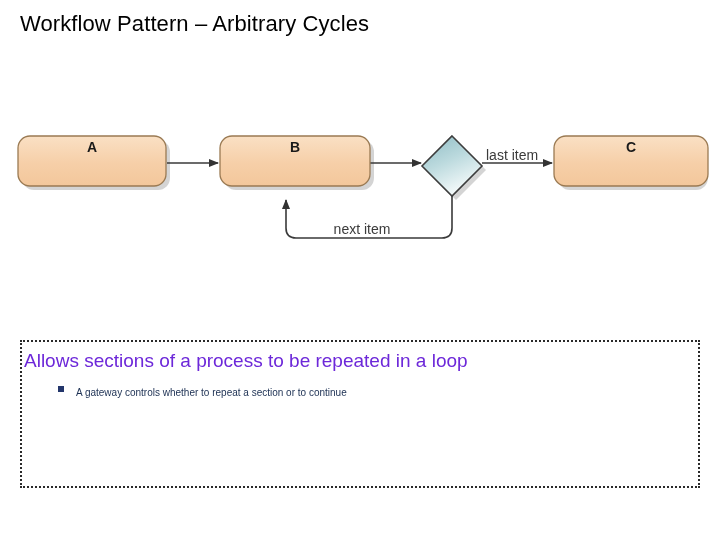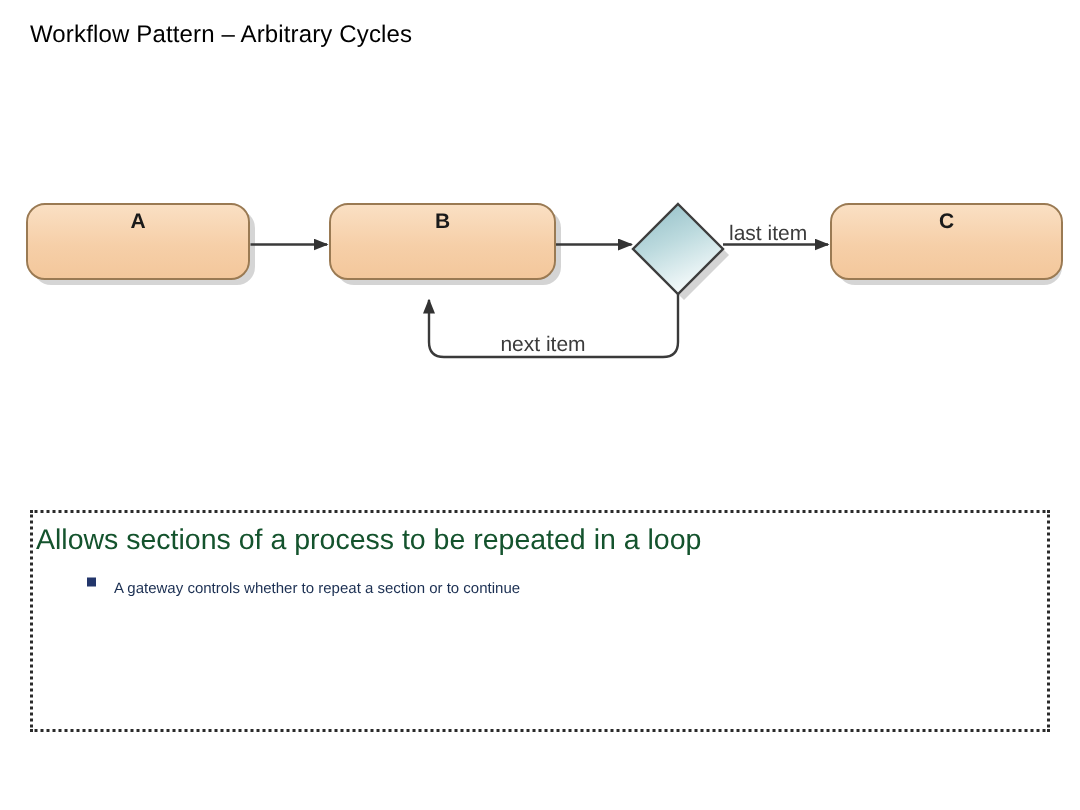--- a/index.html
+++ b/index.html
@@ -14,21 +14,21 @@
     overflow: hidden;
     font-family: "Liberation Sans", sans-serif;
     -webkit-font-smoothing: antialiased;
   }
 
   
   #slide-title {
     position: absolute;
     left: 20px;
     top: 11px;
-    font-size: 16px;
+    font-size: 22px;
     line-height: 26px;
     color: #000000;
     white-space: nowrap;
     letter-spacing: 0.1px;
   }
 
   
   #diagram {
     position: absolute;
     left: 0;
@@ -62,21 +62,21 @@
     border: 2px dotted #2a2a2a;
     box-sizing: border-box;
     padding: 0;
   }
   #body-lead {
     position: absolute;
     left: 2px;
     top: 6px;
     font-size: 19px;
     line-height: 26px;
-    color: #14532d;
+    color: #6d28d9;
     white-space: nowrap;
     text-align: center;
   }
   #bullet-row {
     position: absolute;
     left: 36px;
     top: 40px;
     display: flex;
     align-items: baseline;
   }

